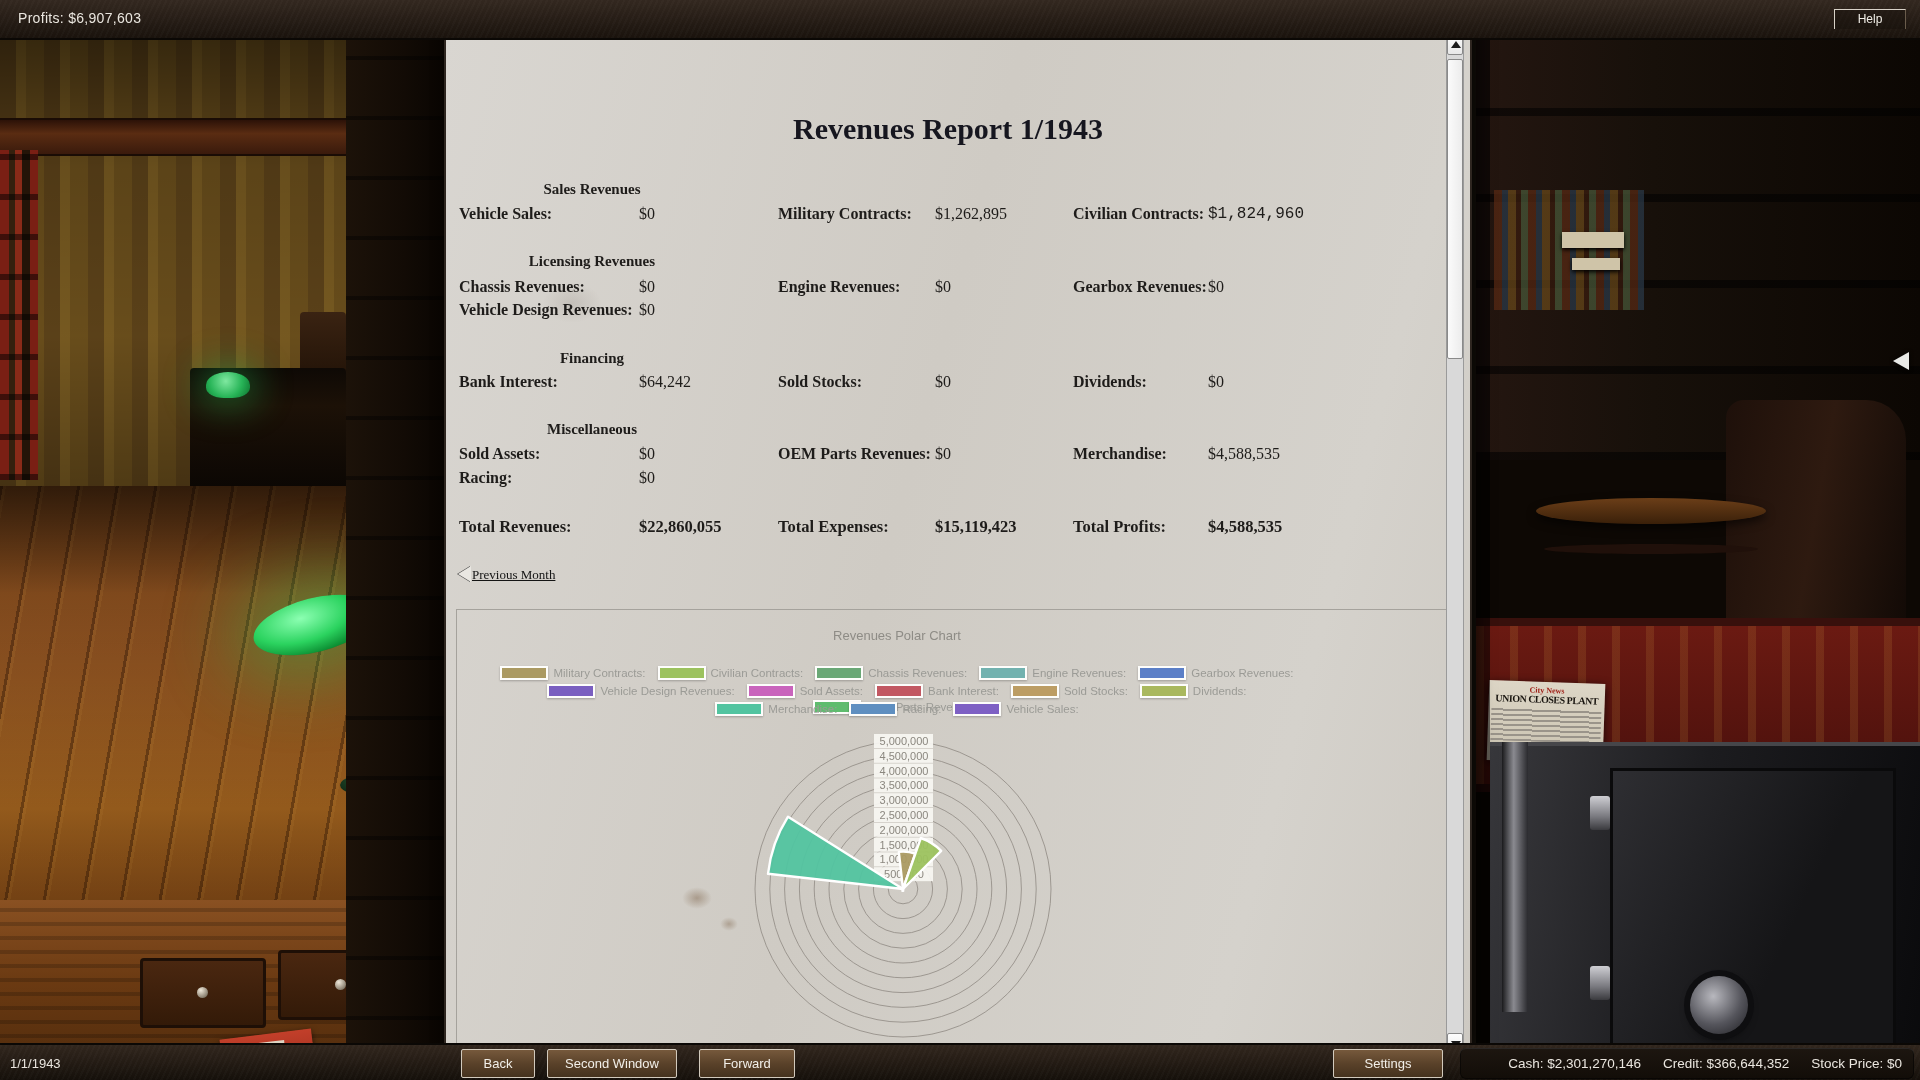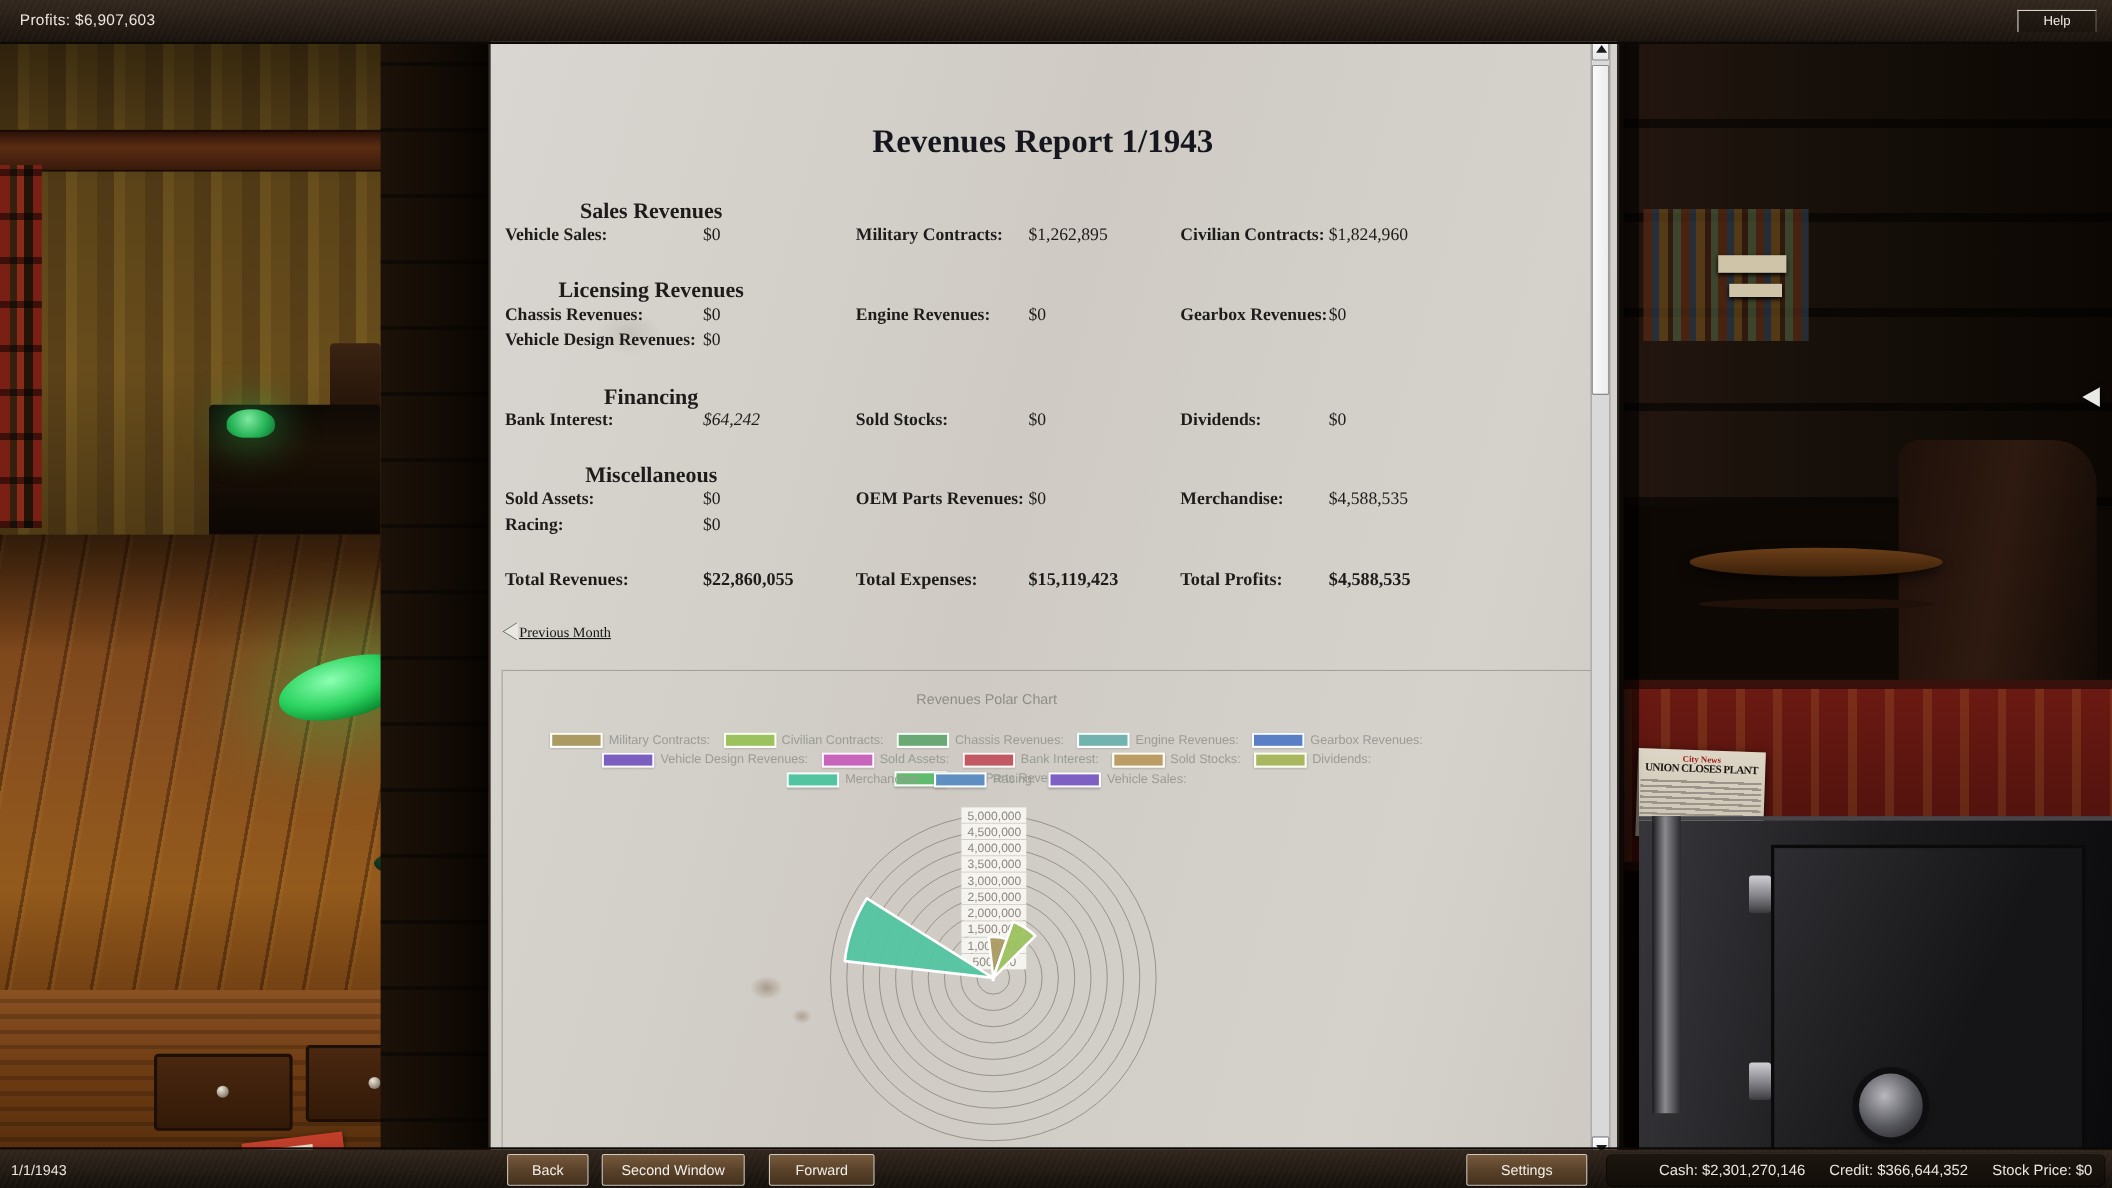--- a/index.html
+++ b/index.html
@@ -142,21 +142,21 @@
   .tabs{position:absolute;left:10px;top:13px;display:flex;gap:10px;}
   .tab{height:34px;box-sizing:border-box;border:2px solid #ead9bd;border-radius:4px;
     background:linear-gradient(#b97f4e,#8a4520 45%,#6e3314 55%,#7c3c18);
     color:#fff;font-size:13px;text-align:center;line-height:30px;cursor:pointer;
     box-shadow:inset 0 1px 0 rgba(255,255,255,.35),0 1px 2px rgba(0,0,0,.4);}
   .tab.active{background:linear-gradient(#c99058,#9a5126 50%,#7e3a16);border-color:#fff;}
   
   .rpt{font-family:"Liberation Serif",serif;color:#1e1c1a;}
   .rpt-title{position:absolute;left:0;top:97px;width:1004px;text-align:center;
     font-size:30px;font-weight:bold;color:#16161f;}
-  .sec-head{position:absolute;left:13px;width:266px;text-align:center;font-size:20px;font-weight:bold;}
+  .sec-head{position:absolute;left:13px;width:266px;text-align:center;font-size:15px;font-weight:bold;}
   .row-abs{position:absolute;left:0;top:0;width:100%;height:22px;font-size:16px;}
   .row-abs b{position:absolute;font-weight:bold;}
   .row-abs i{position:absolute;font-style:normal;}
   .totals{font-weight:bold;font-size:16.5px;}
   .prev-month{position:absolute;left:12px;top:551px;cursor:pointer;font-size:13px;text-align:center;}
   .prev-tri{display:inline-block;width:0;height:0;border-top:8px solid transparent;
     border-bottom:8px solid transparent;border-right:13px solid #e9e7e2;
     filter:drop-shadow(-1px 0 0 #444);vertical-align:-3px;}
   .prev-text{text-decoration:underline;color:#141414;margin-left:1px;}
   
@@ -255,39 +255,39 @@
 
     <div class="rpt rpt-title">Revenues Report 1/1943</div>
     <div id="report-body">
         <div class="rpt sec-head" style="top: 166px;">Sales Revenues</div>
         <div class="rpt row-abs" style="top: 190px;">
           <b style="left: 13px;">Vehicle Sales:</b>
           <i style="left: 193px;">$0</i>
           <b style="left: 332px;">Military Contracts:</b>
           <i style="left: 489px;">$1,262,895</i>
           <b style="left: 627px;">Civilian Contracts:</b>
-          <i style="left: 762px;">$1,824,960</i>
+          <i style="left: 762px; font-family: Liberation Mono, monospace;">$1,824,960</i>
         </div>
         <div class="rpt sec-head" style="top: 238px;">Licensing Revenues</div>
         <div class="rpt row-abs" style="top: 263px;">
           <b style="left: 13px;">Chassis Revenues:</b>
           <i style="left: 193px;">$0</i>
           <b style="left: 332px;">Engine Revenues:</b>
           <i style="left: 489px;">$0</i>
           <b style="left: 627px;">Gearbox Revenues:</b>
           <i style="left: 762px;">$0</i>
         </div>
         <div class="rpt row-abs" style="top: 286px;">
           <b style="left: 13px;">Vehicle Design Revenues:</b>
           <i style="left: 193px;">$0</i>
         </div>
         <div class="rpt sec-head" style="top: 335px;">Financing</div>
         <div class="rpt row-abs" style="top: 358px;">
           <b style="left: 13px;">Bank Interest:</b>
-          <i style="left: 193px; font-style: italic;">$64,242</i>
+          <i style="left: 193px;">$64,242</i>
           <b style="left: 332px;">Sold Stocks:</b>
           <i style="left: 489px;">$0</i>
           <b style="left: 627px;">Dividends:</b>
           <i style="left: 762px;">$0</i>
         </div>
         <div class="rpt sec-head" style="top: 406px;">Miscellaneous</div>
         <div class="rpt row-abs" style="top: 430px;">
           <b style="left: 13px;">Sold Assets:</b>
           <i style="left: 193px;">$0</i>
           <b style="left: 332px;">OEM Parts Revenues:</b>

